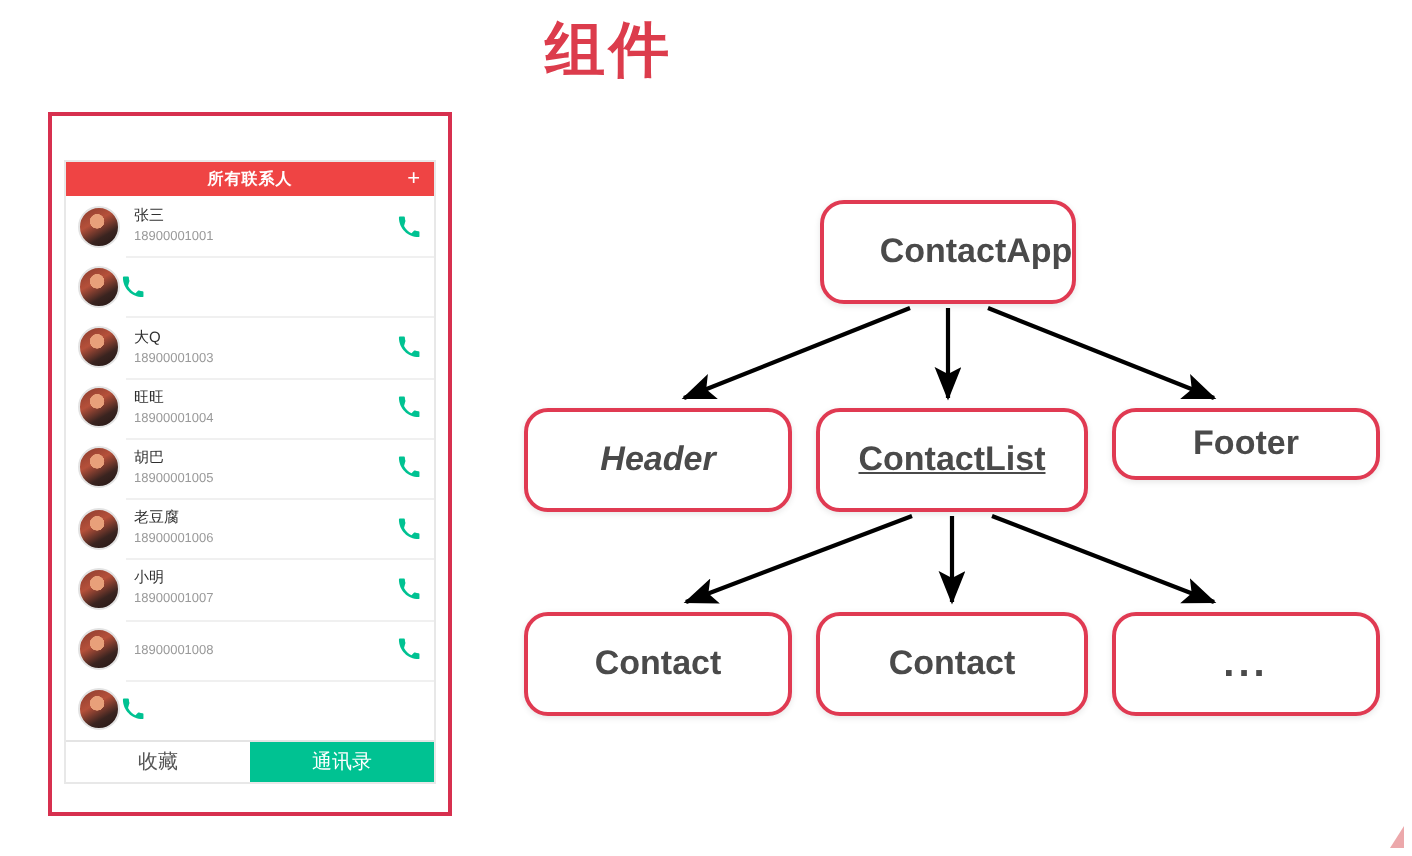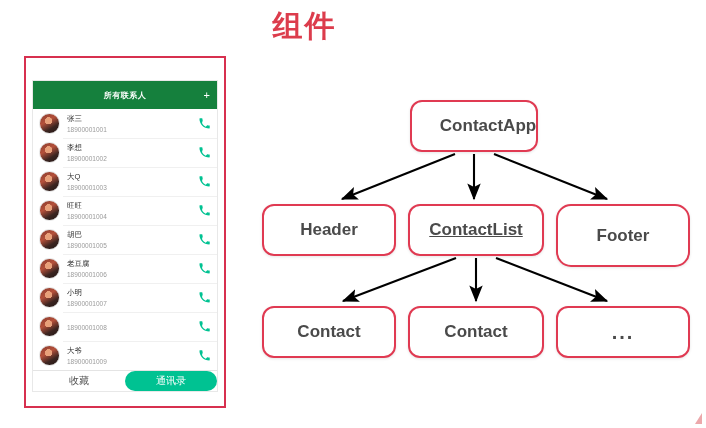--- a/index.html
+++ b/index.html
@@ -47,22 +47,22 @@
     width: 186px;
     height: 312px;
     background: #ffffff;
     border: 1px solid #e8e8e8;
     box-sizing: border-box;
     display: flex;
     flex-direction: column;
     overflow: hidden;
   }
   .app-header {
-    background: #15803d;
-    height: 28px;
+    background: #ef4444;
+    height: 17px;
     min-height: 17px;
     display: flex;
     align-items: center;
     justify-content: center;
     position: relative;
     color: #ffffff;
   }
   .app-header-title {
     font-size: 8px;
     font-weight: 700;
@@ -156,21 +156,20 @@
     display: flex;
     align-items: center;
     justify-content: center;
     font-size: 10px;
     color: #555555;
     background: #ffffff;
   }
   .tab-item.active {
     background: #00c292;
     color: #ffffff;
-    border-radius: 10px;
   }
 
   
   .diagram {
     position: absolute;
     left: 250px;
     top: 56px;
     width: 452px;
     height: 352px;
   }
@@ -192,23 +191,23 @@
     justify-content: center;
     font-size: 17px;
     font-weight: 700;
     color: #4a4a4a;
     box-sizing: border-box;
     box-shadow: 0 1px 3px rgba(0,0,0,0.10);
   }
 
   
   .n-app        { left: 160px; top:  44px; width: 128px; height: 52px; padding-left: 28px; }
-  .n-header     { left:  12px; top: 148px; width: 134px; height: 52px; }
+  .n-header     { left:  12px; top: 148px; width: 134px; height: 52px; font-style: italic; }
   .n-list       { left: 158px; top: 148px; width: 136px; height: 52px; text-decoration: underline; }
-  .n-footer     { left: 306px; top: 148px; width: 134px; height: 63px; border-radius: 15px; }
+  .n-footer     { left: 306px; top: 148px; width: 134px; height: 36px; }
   .n-contact1   { left:  12px; top: 250px; width: 134px; height: 52px; }
   .n-contact2   { left: 158px; top: 250px; width: 136px; height: 52px; }
   .n-ellipsis   { left: 306px; top: 250px; width: 134px; height: 52px; }
   .n-ellipsis   { font-size: 20px; letter-spacing: 2px; }
 
   
   .corner-mark {
     position: absolute;
     right: 4px;
     bottom: 4px;
@@ -241,24 +240,20 @@
         </div>
         <div class="call-icon">
           <svg width="11" height="11" viewBox="0 0 24 24" fill="#00c292">
               <path d="M6.6 10.8c1.8 3.5 4.6 6.3 8.1 8.1l2.7-2.7c.4-.4.9-.5 1.3-.3 1.2.4 2.4.6 3.7.6.6 0 1 .4 1 1V22c0 .6-.4 1-1 1C10.6 23 1 13.4 1 1.6c0-.6.4-1 1-1h4.5c.6 0 1 .4 1 1 0 1.3.2 2.5.6 3.7.1.4 0 .9-.3 1.3L6.6 10.8z"></path>
             </svg>
         </div>
       </div>
 
       <div class="contact-row">
         <div class="avatar"></div>
-        <div class="contact-text">
-          <div class="contact-name">李想</div>
-          <div class="contact-phone">18900001002</div>
-        </div>
         <div class="call-icon">
           <svg width="11" height="11" viewBox="0 0 24 24" fill="#00c292">
               <path d="M6.6 10.8c1.8 3.5 4.6 6.3 8.1 8.1l2.7-2.7c.4-.4.9-.5 1.3-.3 1.2.4 2.4.6 3.7.6.6 0 1 .4 1 1V22c0 .6-.4 1-1 1C10.6 23 1 13.4 1 1.6c0-.6.4-1 1-1h4.5c.6 0 1 .4 1 1 0 1.3.2 2.5.6 3.7.1.4 0 .9-.3 1.3L6.6 10.8z"></path>
             </svg>
         </div>
       </div>
 
       <div class="contact-row">
         <div class="avatar"></div>
         <div class="contact-text">
@@ -331,24 +326,20 @@
         </div>
         <div class="call-icon">
           <svg width="11" height="11" viewBox="0 0 24 24" fill="#00c292">
               <path d="M6.6 10.8c1.8 3.5 4.6 6.3 8.1 8.1l2.7-2.7c.4-.4.9-.5 1.3-.3 1.2.4 2.4.6 3.7.6.6 0 1 .4 1 1V22c0 .6-.4 1-1 1C10.6 23 1 13.4 1 1.6c0-.6.4-1 1-1h4.5c.6 0 1 .4 1 1 0 1.3.2 2.5.6 3.7.1.4 0 .9-.3 1.3L6.6 10.8z"></path>
             </svg>
         </div>
       </div>
 
       <div class="contact-row">
         <div class="avatar"></div>
-        <div class="contact-text">
-          <div class="contact-name">大爷</div>
-          <div class="contact-phone">18900001009</div>
-        </div>
         <div class="call-icon">
           <svg width="11" height="11" viewBox="0 0 24 24" fill="#00c292">
               <path d="M6.6 10.8c1.8 3.5 4.6 6.3 8.1 8.1l2.7-2.7c.4-.4.9-.5 1.3-.3 1.2.4 2.4.6 3.7.6.6 0 1 .4 1 1V22c0 .6-.4 1-1 1C10.6 23 1 13.4 1 1.6c0-.6.4-1 1-1h4.5c.6 0 1 .4 1 1 0 1.3.2 2.5.6 3.7.1.4 0 .9-.3 1.3L6.6 10.8z"></path>
             </svg>
         </div>
       </div>
 
     </div>
 
     <div class="tab-bar">

